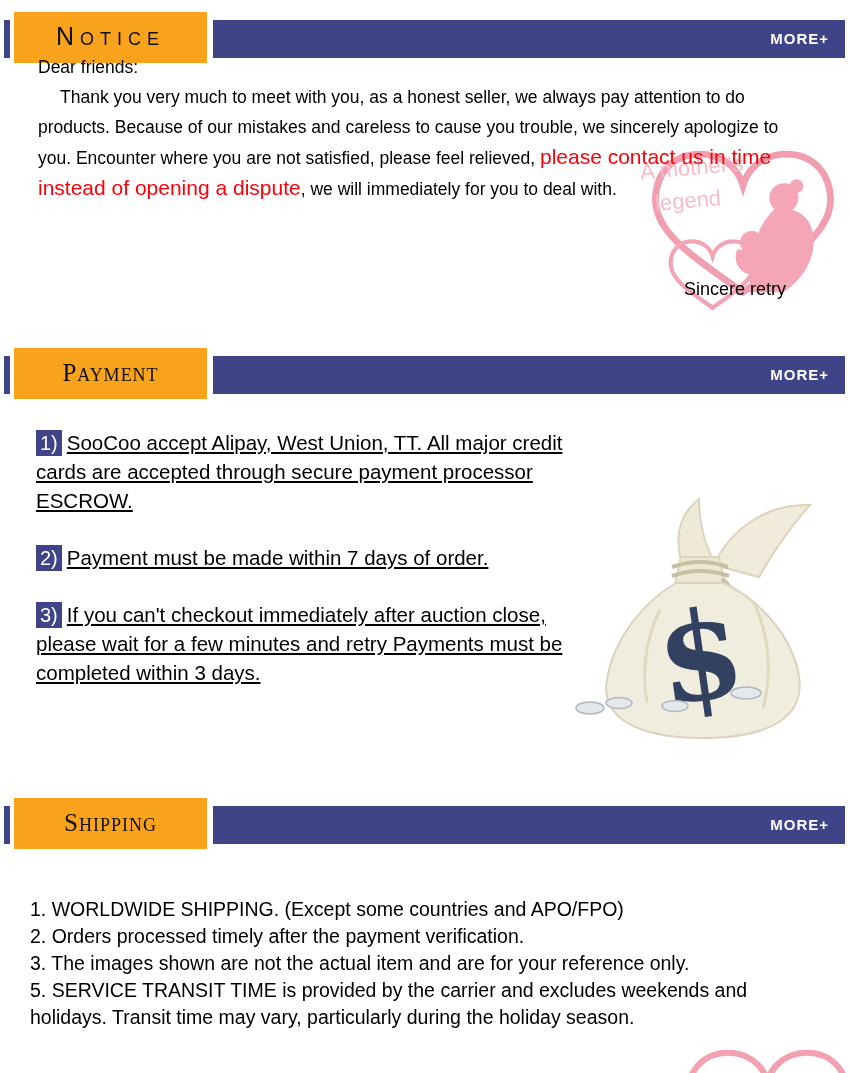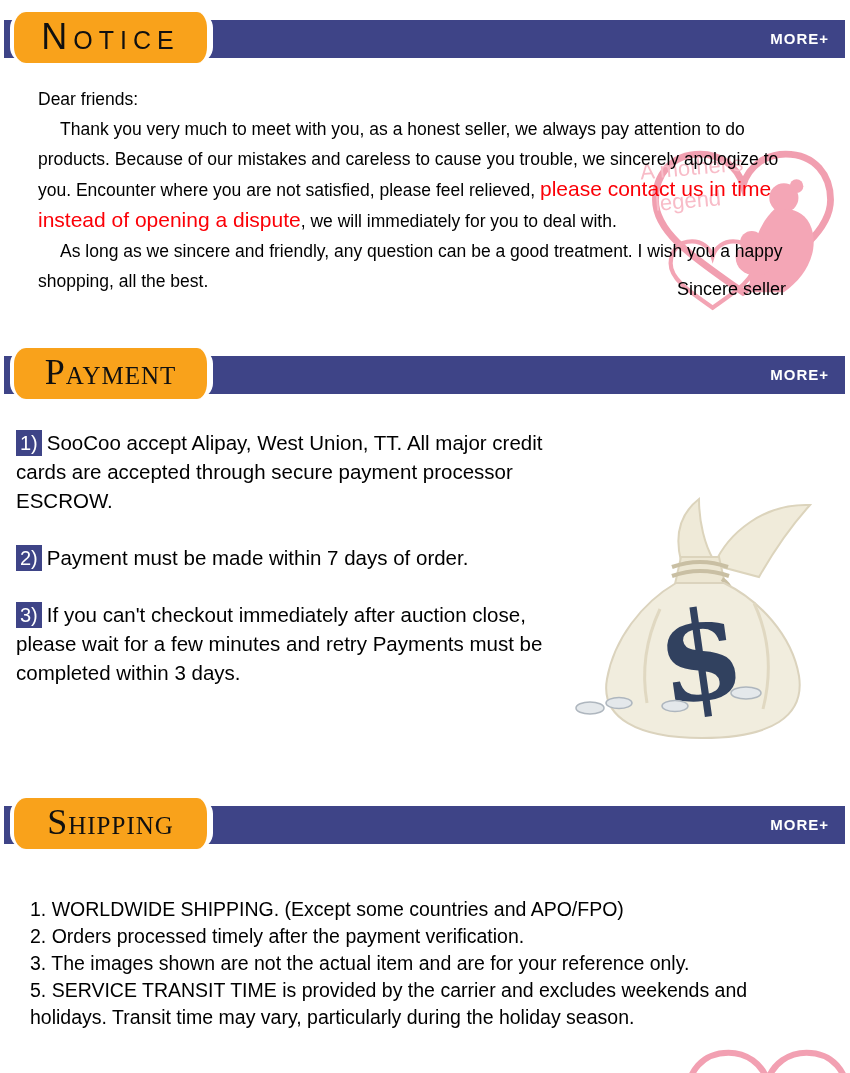--- a/index.html
+++ b/index.html
@@ -20,54 +20,53 @@
     position:absolute; right:16px; top:0; height:28px; line-height:38px;
     color:#fff; font-size:15px; font-weight:bold; letter-spacing:1px;
     cursor:pointer;
     margin-left:45px;
   }
   .sec-header .label-box {
     position:absolute; left:10px; top:0; height:51px; width:193px;
     box-sizing:content-box;
     border-left:4px solid #fff; border-right:6px solid #fff;
     background:#F9A21B; color:#101010;
-    font-variant:small-caps; font-size:36px; line-height:49px;
+    font-variant:small-caps; font-size:25px; line-height:49px;
     text-align:center;
-    border-radius:16px;
   }
   .ls-wide .label-box { letter-spacing:6px; }
   .ls-narrow .label-box { letter-spacing:1px;font-family:Liberation Serif, serif; }
 
   #header-notice   { top:12px; }
   #header-payment  { top:348px; }
   #header-shipping { top:798px; }
 
   
   .notice-text {
-    position:absolute; top:84px; left:38px; right:42px;
+    position:absolute; top:52px; left:38px; right:42px;
     font-size:17.5px; line-height:30px; z-index:2;
   }
   .notice-text p.ind { text-indent:22px; }
   .highlight { color:#FB0007; font-size:21px; }
   .signoff { position:absolute; top:279px; right:64px; font-size:18px; z-index:2; }
 
   
   .wm-heart-top { position:absolute; left:636px; top:142px; width:214px; height:172px; z-index:0; }
   .wm-text1, .wm-text2 {
     position:absolute; color:#F8BCC8; font-size:22px; z-index:1;
     transform:rotate(-5deg); white-space:nowrap;
   }
   .wm-text1 { left:640px; top:155px; }
   .wm-text2 { left:655px; top:188px; }
   .wm-heart-bottom { position:absolute; left:670px; top:1038px; width:195px; height:150px; z-index:0; }
 
   
   .payment-list {
-    position:absolute; top:428px; left:16px; width:528px;
-    font-size:20.5px; line-height:29px; z-index:2;
+    position:absolute; top:428px; left:36px; width:528px;
+    font-size:20.5px; line-height:29px; z-index:2;text-decoration:underline;
   }
   .pay-item { margin-bottom:28px; }
   .badge {
     display:inline-block; background:#3E4487; color:#fff;
     font-size:20px; line-height:25px; padding:1px 4px 0 4px; margin-right:5px;
   }
   .money-bag { position:absolute; left:562px; top:487px; width:285px; height:255px; z-index:1; }
 
   
   .shipping-list {
@@ -97,23 +96,22 @@
       <circle cx="119" cy="103" r="12"></circle>
       <path d="M104,110 C98,126 110,140 130,136 C141,133 143,119 134,111 Z"></path>
     </g>
   </svg>
   <span class="wm-text1">A mother's</span>
   <span class="wm-text2">legend</span>
 
   <div class="notice-text">
     <p>Dear friends:</p>
     <p class="ind"><span>Thank you very much to meet with you, as a honest seller, we always pay attention to do products. Because of our mistakes and careless to cause you trouble, we sincerely apologize to you. Encounter where you are not satisfied, please feel relieved, </span><span class="highlight">please contact us in time instead of opening a dispute</span><span>, we will immediately for you to deal with.</span></p>
-    <p class="ind">As long as we sincere and friendly, any question can be a good treatment. I wish you a happy shopping, all the best.</p>
   </div>
-  <div class="signoff">Sincere seller</div>
+  <div class="signoff">Sincere retry</div>
 
   <div class="sec-header ls-narrow" id="header-payment">
     <div class="bar">
       <span class="more">MORE+</span>
     </div>
     <div class="label-box">Payment</div>
   </div>
 
   <div class="payment-list">
     <div class="pay-item"><span class="badge">1)</span><span>SooCoo accept Alipay, West Union, TT. All major credit cards are accepted through secure payment processor ESCROW.</span></div>

